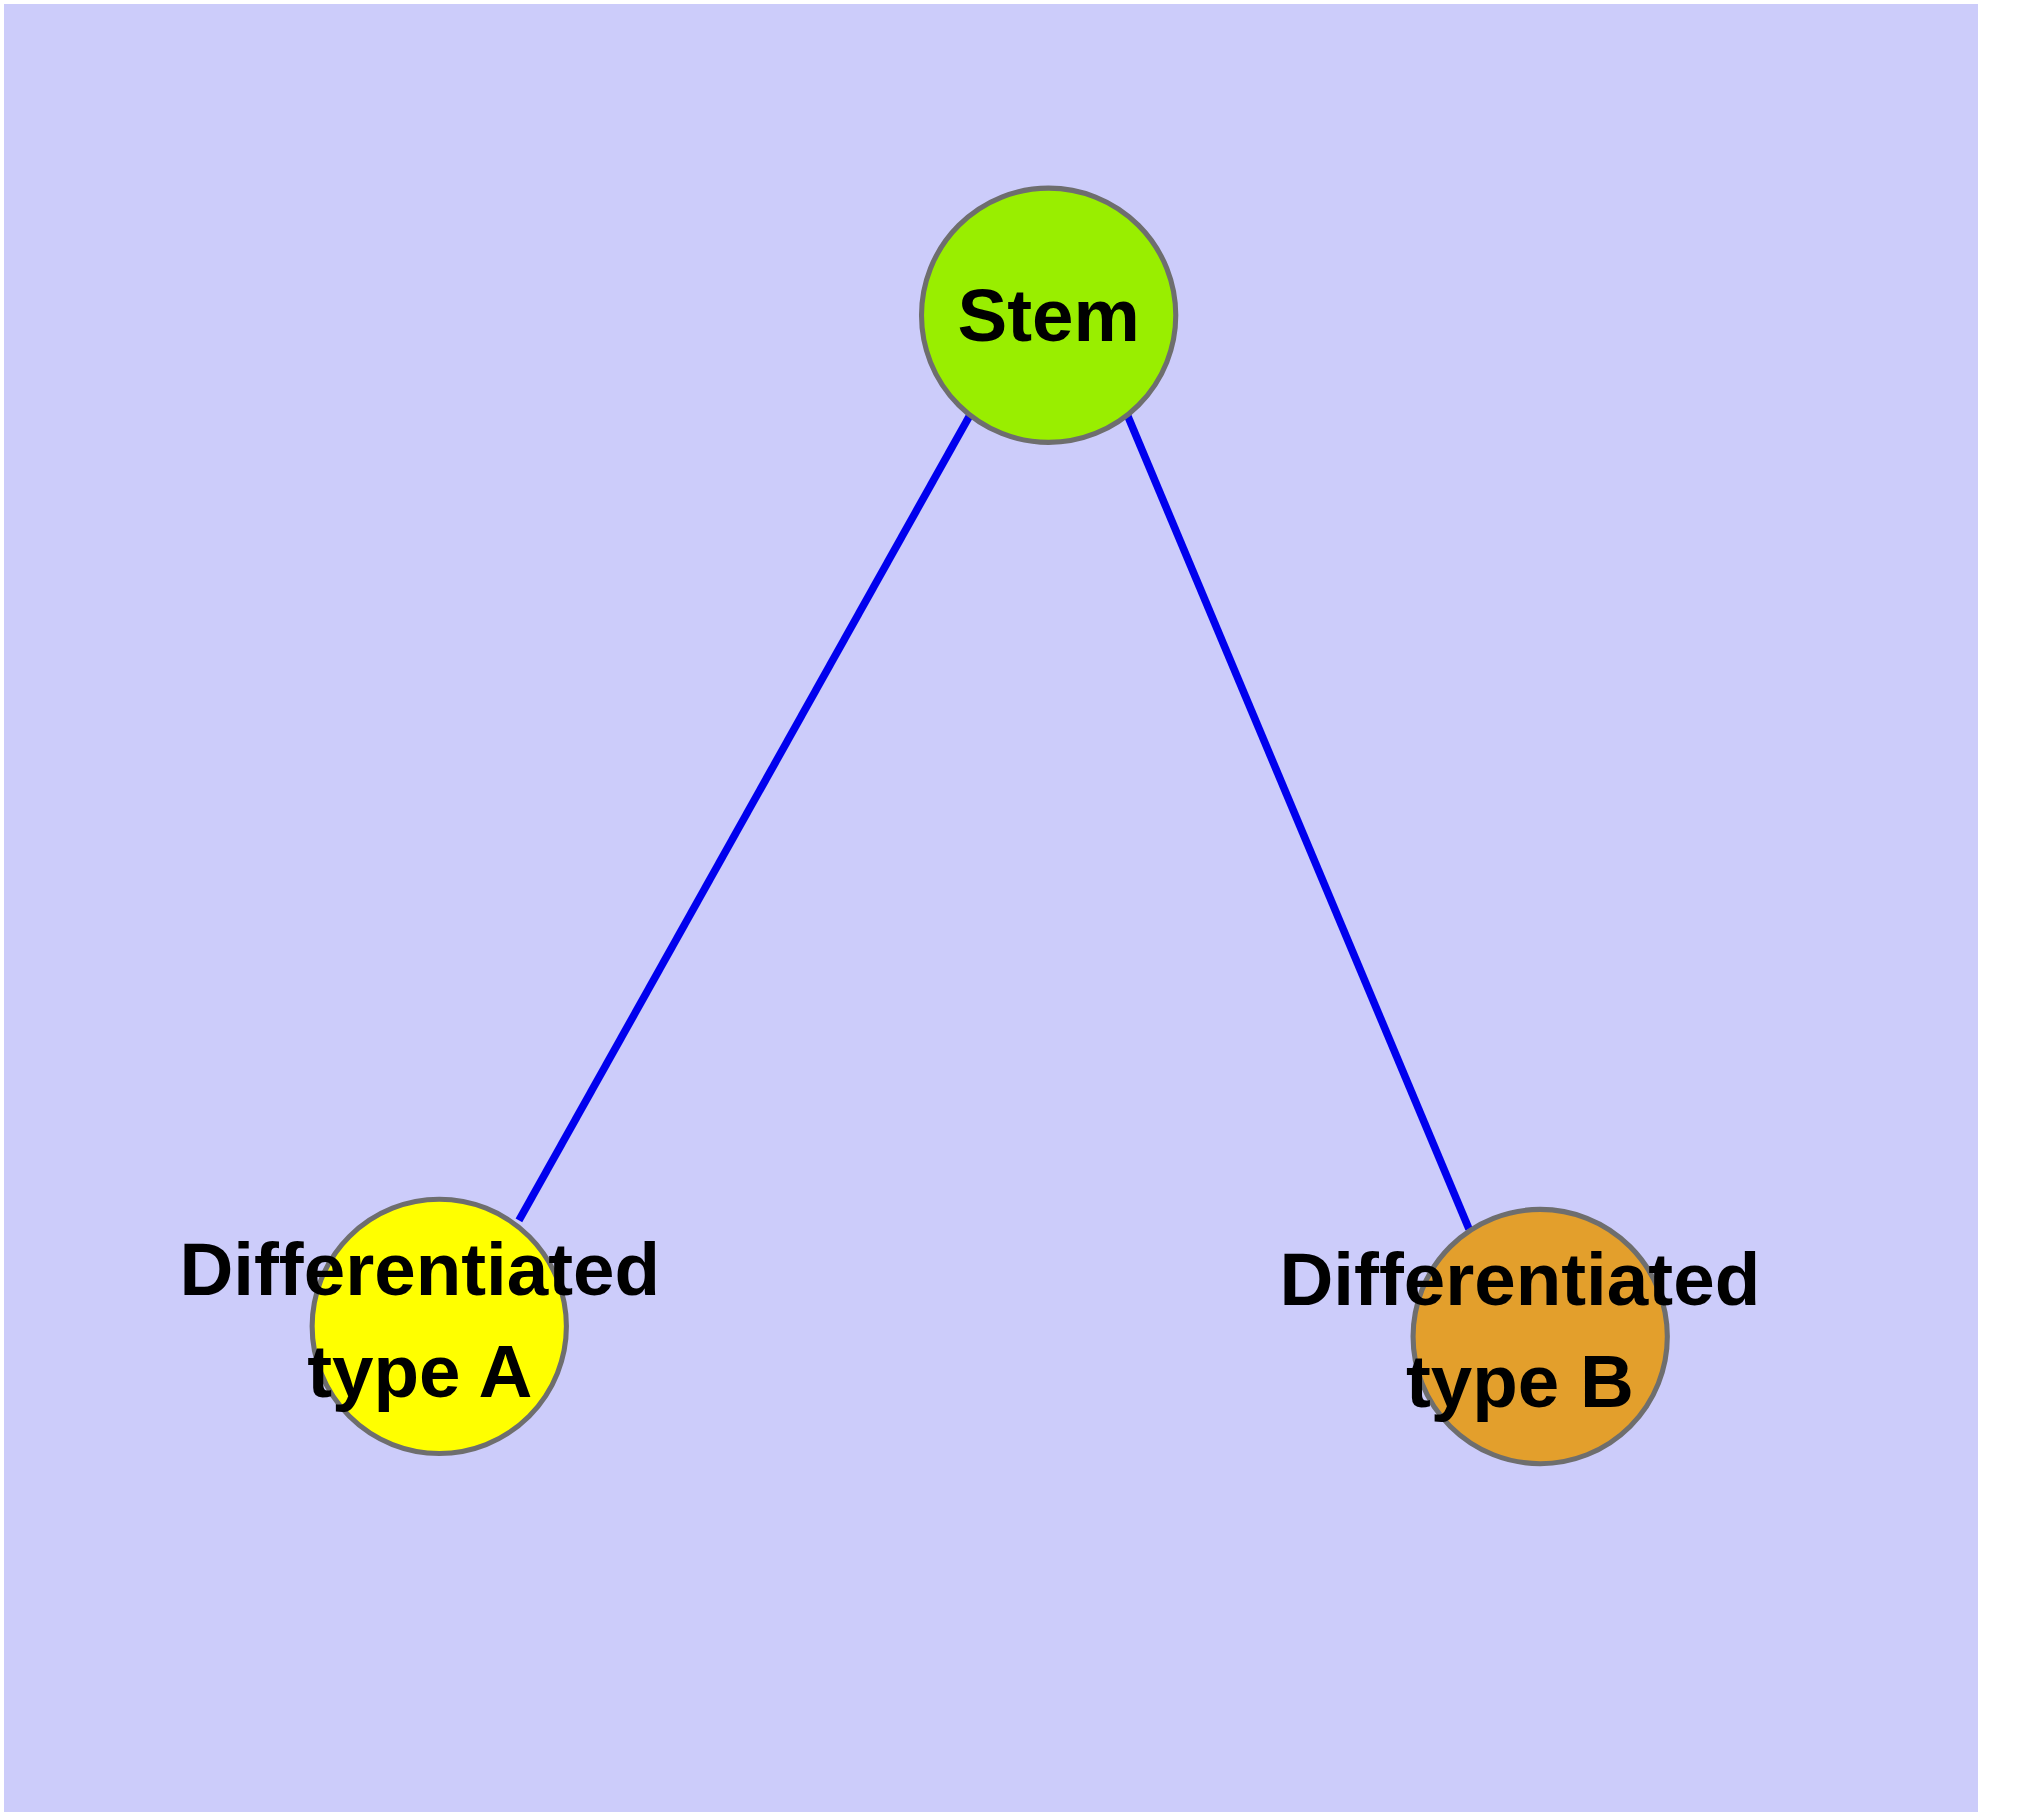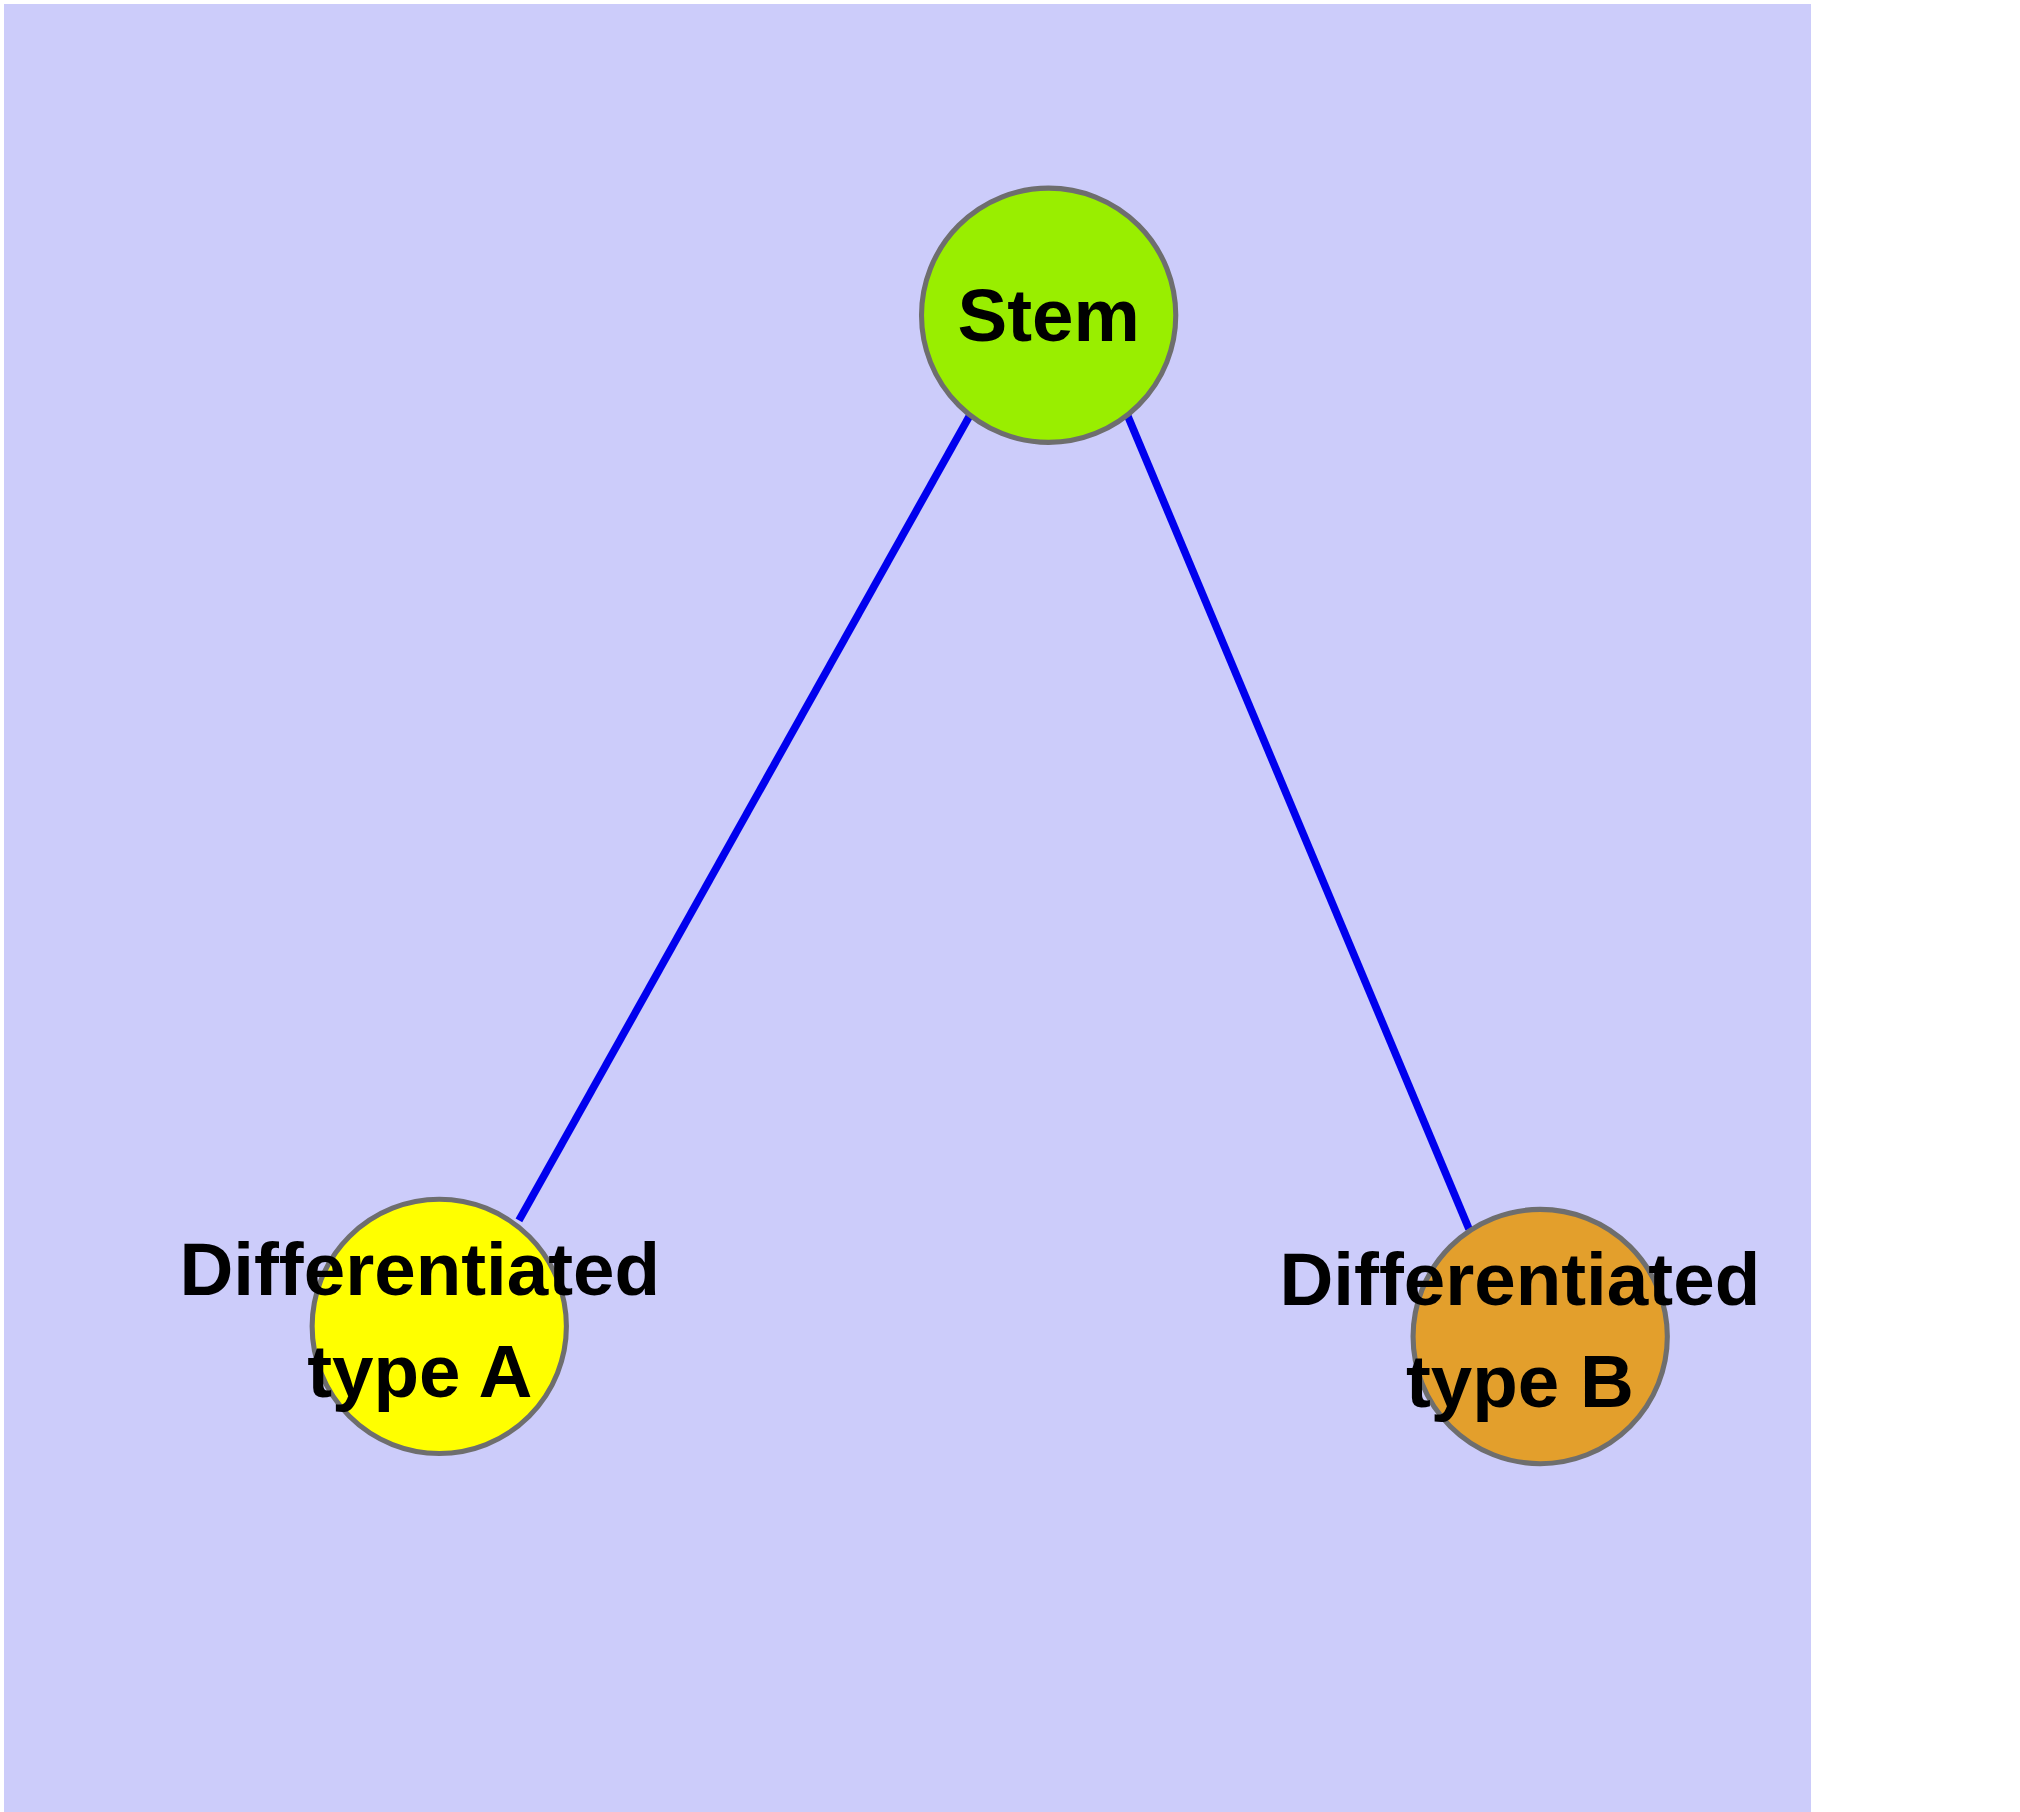--- a/index.html
+++ b/index.html
@@ -2,21 +2,21 @@
 <html style="font-size:13.6px"><head>
 <meta charset="utf-8">
 <style>
   html, body {
     margin: 0;
     padding: 0;
     background: #ffffff;
   }
   #canvas {
     position: relative;
-    width: 1811px;
+    width: 1978px;
     height: 1812px;
     overflow: hidden;
     background: #ffffff;
     font-family: "Liberation Sans", sans-serif;
   }
   #plot-background {
     position: absolute;
     left: 4.2px;
     top: 4.2px;
     width: 2016px;

